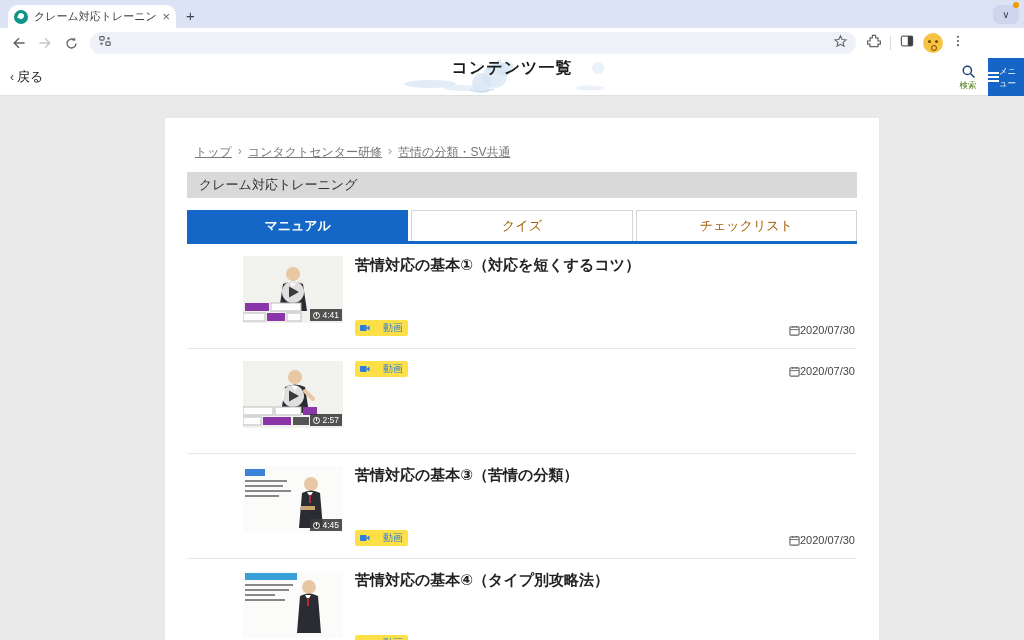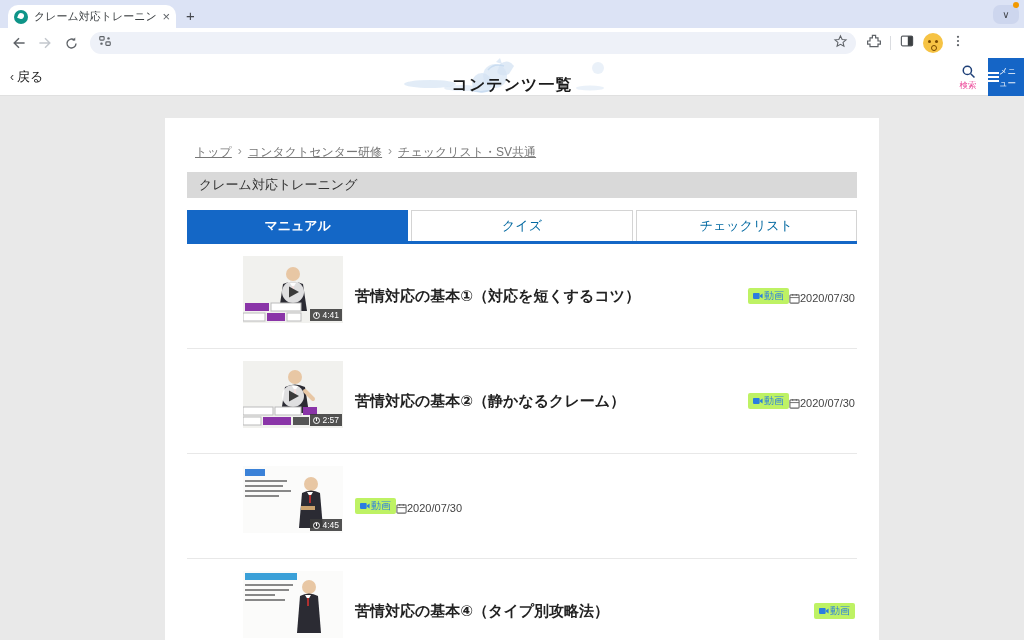--- a/index.html
+++ b/index.html
@@ -35,59 +35,59 @@
   .avatar:after { content:""; position:absolute; left:8px; top:12px; width:4px; height:4px; border-radius:50%;
     border:1px solid #7a4b00; }
 
   
   .site-header { position:absolute; left:0; top:58px; width:1024px; height:38px; background:#fff;
     border-bottom:1px solid #e0e0e0; }
   .back-link { position:absolute; left:10px; top:0; height:38px; display:flex; align-items:center;
     font-size:13px; color:#222; gap:3px; }
   .back-chev { font-size:12px; color:#444; }
   .hdr-center { position:absolute; left:0; top:0; width:1024px; height:38px;
-    display:flex; align-items:flex-end; justify-content:center; }
+    display:flex; align-items:flex-start; justify-content:center; }
   .deco { position:absolute; left:400px; top:0px; opacity:.85; }
   .hdr-title { position:relative; font-size:16px; font-weight:bold; color:#1b1b1b; letter-spacing:1px; }
   .search-block { position:absolute; left:952px; top:3px; width:32px; height:34px; display:flex;
-    flex-direction:column; align-items:center; justify-content:center; color:#ec4899; }
+    flex-direction:column; align-items:center; justify-content:center; color:#4d7c0f; }
   .search-label { font-size:8.5px; margin-top:1px; }
   .menu-btn { position:absolute; left:988px; top:0; width:36px; height:38px; background:#1565c6;
     display:flex; flex-direction:row; align-items:center; justify-content:center; color:#fff; }
   .menu-label { font-size:8.5px; margin-top:2px; }
   .hamburger { width:15px; height:10px; display:flex; flex-direction:column; justify-content:space-between; }
   .hamburger i { display:block; height:2px; background:#fff; }
 
   
   .page { position:absolute; left:0; top:96px; width:1024px; height:544px; background:#e9e9e9; overflow:hidden;margin-left:10px; }
   .card { position:absolute; left:155px; top:22px; width:714px; height:620px; background:#fff; padding:0 22px; }
 
   .breadcrumb { margin-top:26px; padding-left:8px; font-size:12px; color:#999; display:flex; gap:6px; }
   .breadcrumb a { color:#777; text-decoration:underline; cursor:pointer; }
 
   .pagetitle-bar { margin-top:11px; height:26px; background:#d9d9d9; display:flex; align-items:center;
     padding-left:12px; font-size:13px; color:#333; }
 
   .tabs { margin-top:12px; display:flex; gap:3px; border-bottom:3px solid #1467c6;align-items:center; }
   .ctab { flex:1; height:31px; display:flex; align-items:center; justify-content:center; font-size:13px;
-    background:#fff; border:1px solid #d4d4d4; border-bottom:none; color:#0369a1; }
+    background:#fff; border:1px solid #d4d4d4; border-bottom:none; color:#a16207; }
   .ctab.active { background:#1467c6; border-color:#1467c6; color:#fff; font-weight:bold; }
 
   .item { display:flex; padding:12px 0; border-bottom:1px solid #e8e8e8; }
   .thumb { position:relative; width:100px; height:67px; margin-left:56px; flex:0 0 100px; background:#f1f1ef; }
   .thumb svg { display:block; }
   .dur { position:absolute; right:1px; bottom:2px; background:rgba(58,58,58,.88); color:#fff; font-size:8.5px;
     padding:1px 3px; display:flex; align-items:center; gap:2px; }
   .clock { width:7px; height:7px; border:1px solid #fff; border-radius:50%; position:relative; }
   .clock:after { content:""; position:absolute; left:2px; top:0px; width:1px; height:3px; background:#fff; }
-  .item-body { flex:1; margin-left:12px; min-height:80px; display:flex; flex-direction:row;
-    justify-content:space-between;align-items:center; }
+  .item-body { flex:1; margin-left:12px; min-height:80px; display:flex; flex-direction:column;
+    justify-content:space-between; }
   .item-title { font-size:15px; font-weight:bold; color:#222; }
   .item-bottom { display:flex; align-items:flex-end; justify-content:space-between; }
-  .badge { display:inline-flex; align-items:center; gap:1px; background:#bef264; color:#2b7de0;
+  .badge { display:inline-flex; align-items:center; gap:13px; background:#fde047; color:#2b7de0;
     font-size:10px; padding:1px 5px; border-radius:2px; }
   .date { display:flex; align-items:center; gap:0; font-size:11px; color:#444; padding-right:2px; }
 </style>
 </head>
 <body>
 
 <div class="tabstrip">
   <div class="tab">
     <span class="favicon"></span>
     <span class="tab-title">クレーム対応トレーニング</span>
@@ -198,21 +198,21 @@
 </div>
 
 <div class="page">
   <div class="card">
 
     <div class="breadcrumb">
       <a>トップ</a>
       <span>›</span>
       <a>コンタクトセンター研修</a>
       <span>›</span>
-      <a>チェックリスト・SV共通</a>
+      <a>苦情の分類・SV共通</a>
     </div>
 
     <div class="pagetitle-bar">
       <span>クレーム対応トレーニング</span>
     </div>
 
     <div class="tabs">
       <div class="ctab active">マニュアル</div>
       <div class="ctab">クイズ</div>
       <div class="ctab">チェックリスト</div>
@@ -278,21 +278,20 @@
           <rect x="0" y="56" width="18" height="8" fill="#fff" stroke="#bbb"></rect>
             <rect x="20" y="56" width="28" height="8" fill="#8a35a8"></rect>
             <rect x="50" y="56" width="16" height="8" fill="#555"></rect>
         </svg>
         <span class="dur">
             <span class="clock"></span>
             <span>2:57</span>
           </span>
       </div>
       <div class="item-body">
-        <div class="item-title">苦情対応の基本②（静かなるクレーム）</div>
         <div class="item-bottom">
           <span class="badge">
             <svg width="10" height="8" viewBox="0 0 12 9">
                 <rect x="0" y="1" width="8" height="7" rx="1" fill="#2b7de0"></rect>
                 <path d="M8.5 3.5l3-2v6l-3-2z" fill="#2b7de0"></path>
               </svg>
             <span>動画</span>
           </span>
           <span class="date">
             <svg width="11" height="11" viewBox="0 0 12 12">
@@ -320,20 +319,21 @@
           <path d="M64 26 l3 5 3-5 z" fill="#fff"></path>
             <rect x="66" y="29" width="2" height="8" fill="#b03030"></rect>
           <rect x="58" y="40" width="14" height="4" fill="#caa36f"></rect>
         </svg>
         <span class="dur">
             <span class="clock"></span>
             <span>4:45</span>
           </span>
       </div>
       <div class="item-body">
+        <div class="item-title">苦情対応の基本③（苦情の分類）</div>
         <div class="item-bottom">
           <span class="badge">
             <svg width="10" height="8" viewBox="0 0 12 9">
                 <rect x="0" y="1" width="8" height="7" rx="1" fill="#2b7de0"></rect>
                 <path d="M8.5 3.5l3-2v6l-3-2z" fill="#2b7de0"></path>
               </svg>
             <span>動画</span>
           </span>
           <span class="date">
             <svg width="11" height="11" viewBox="0 0 12 12">

